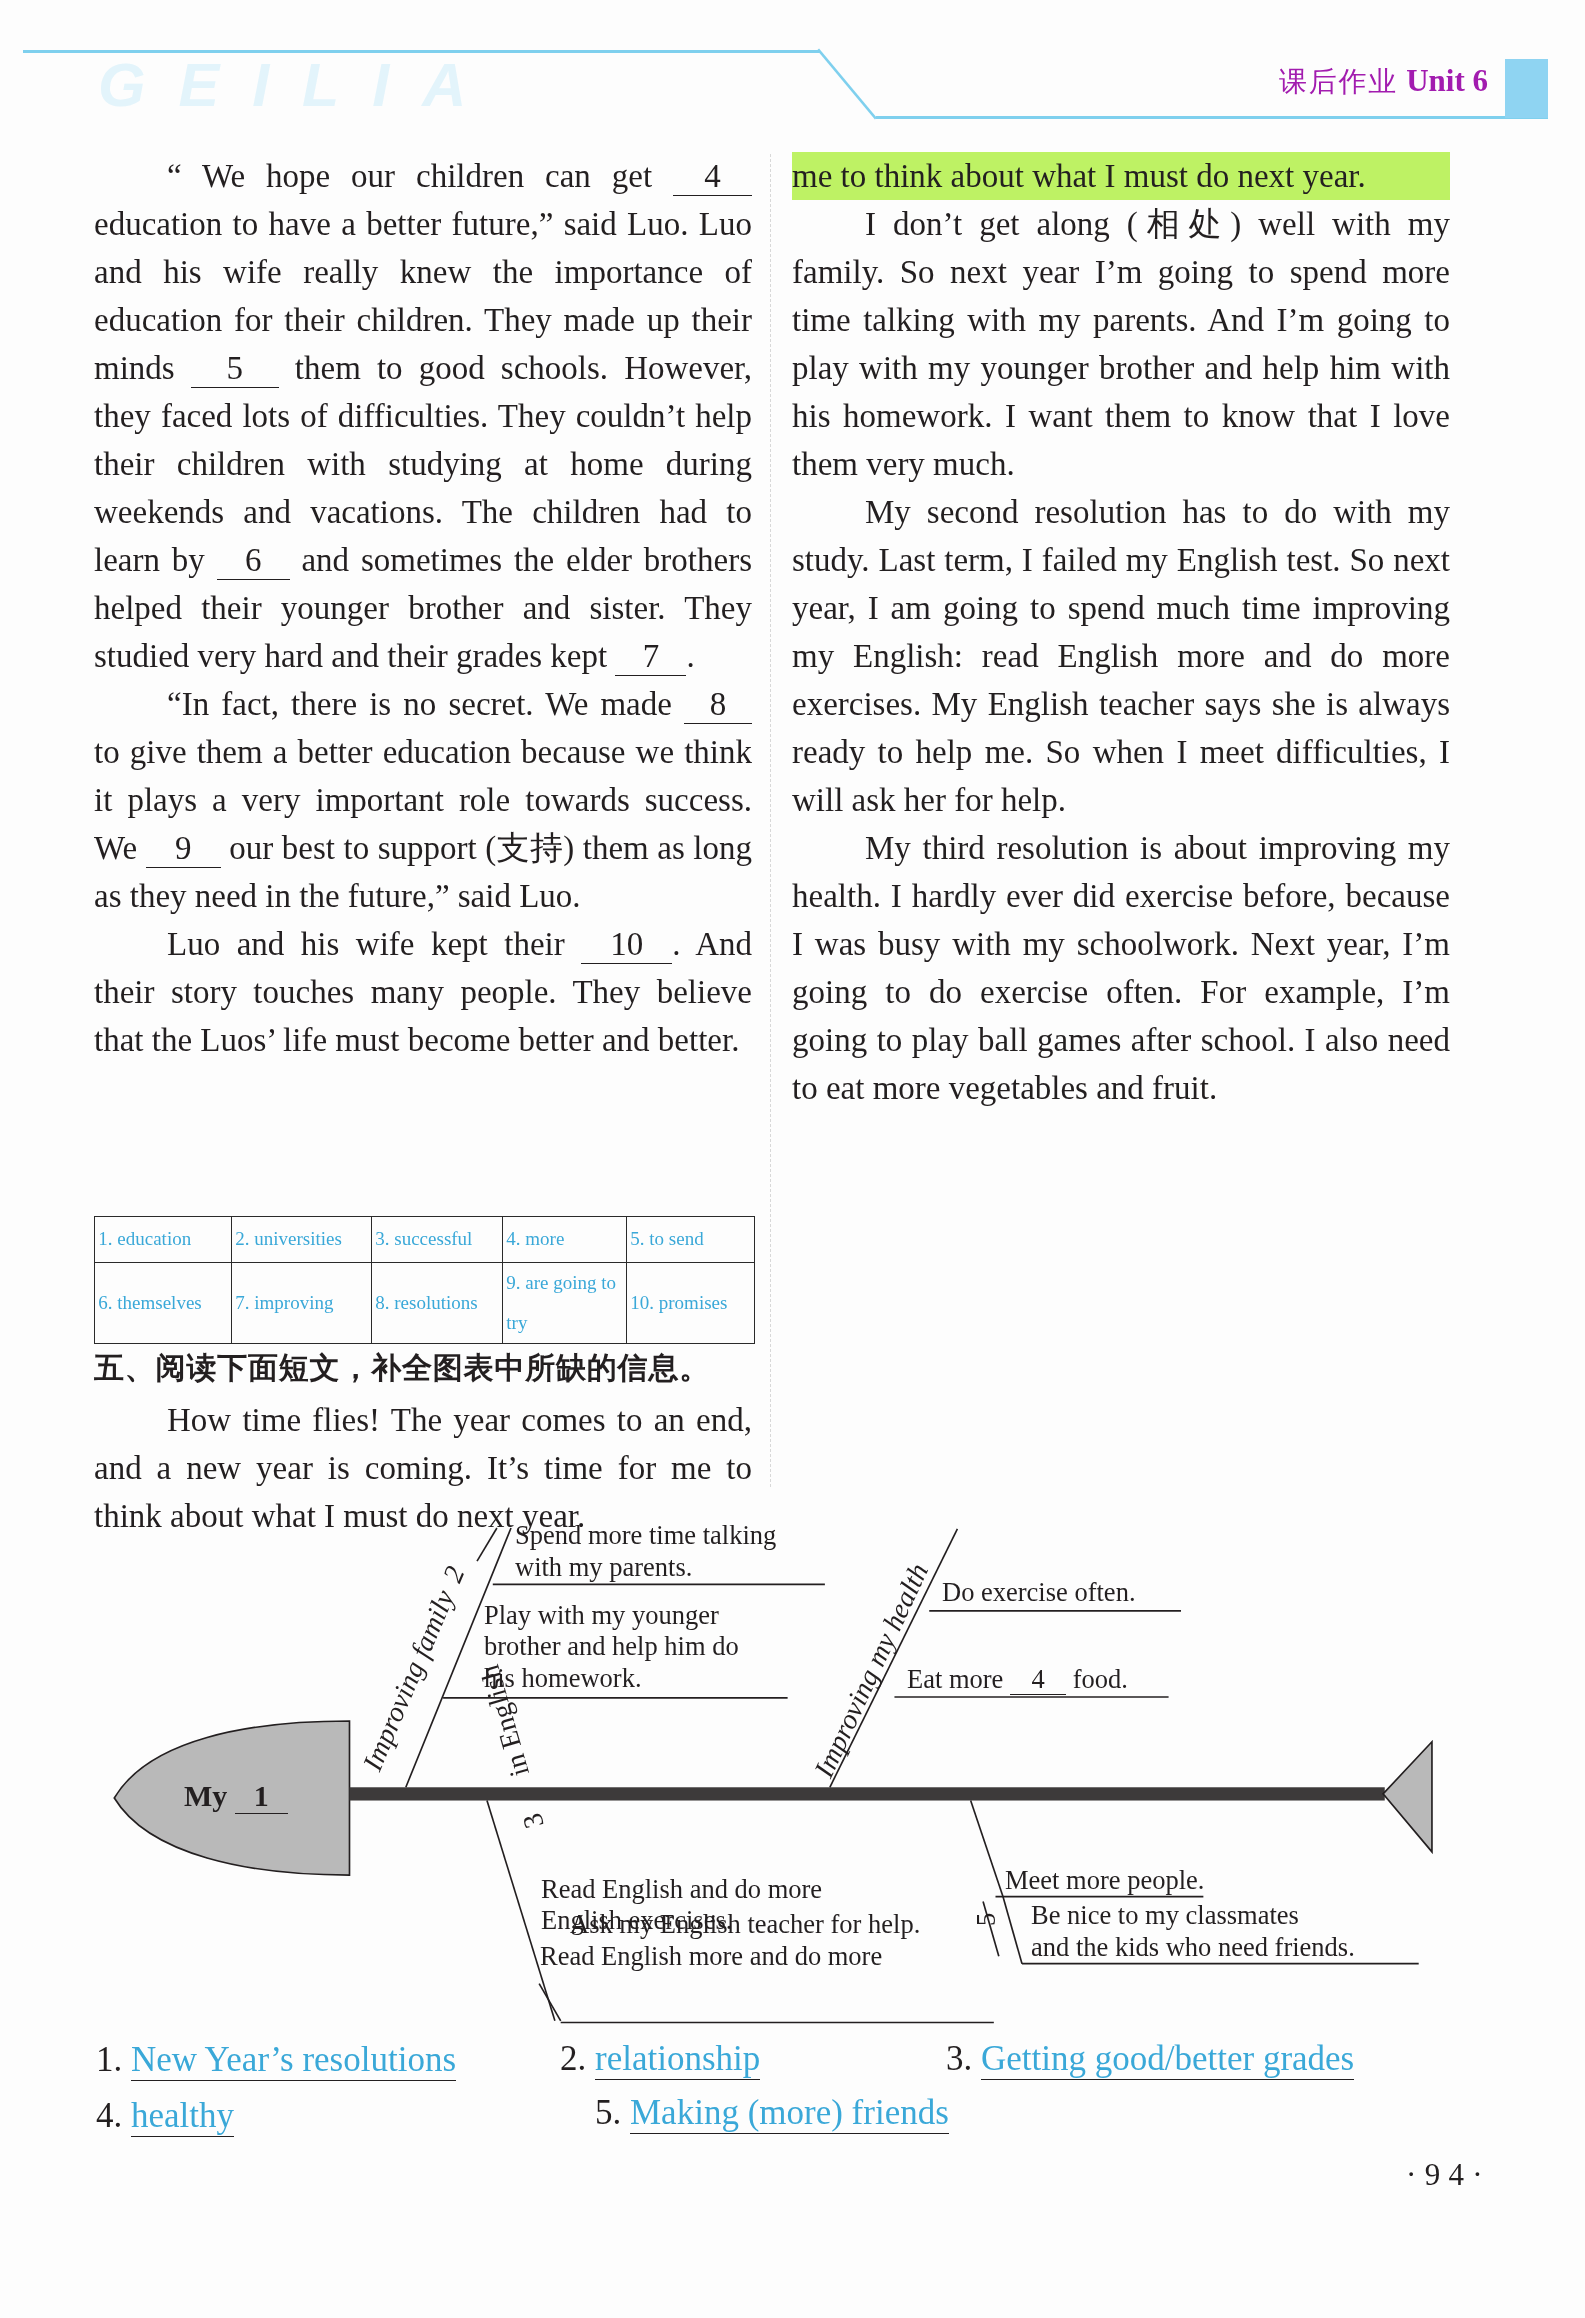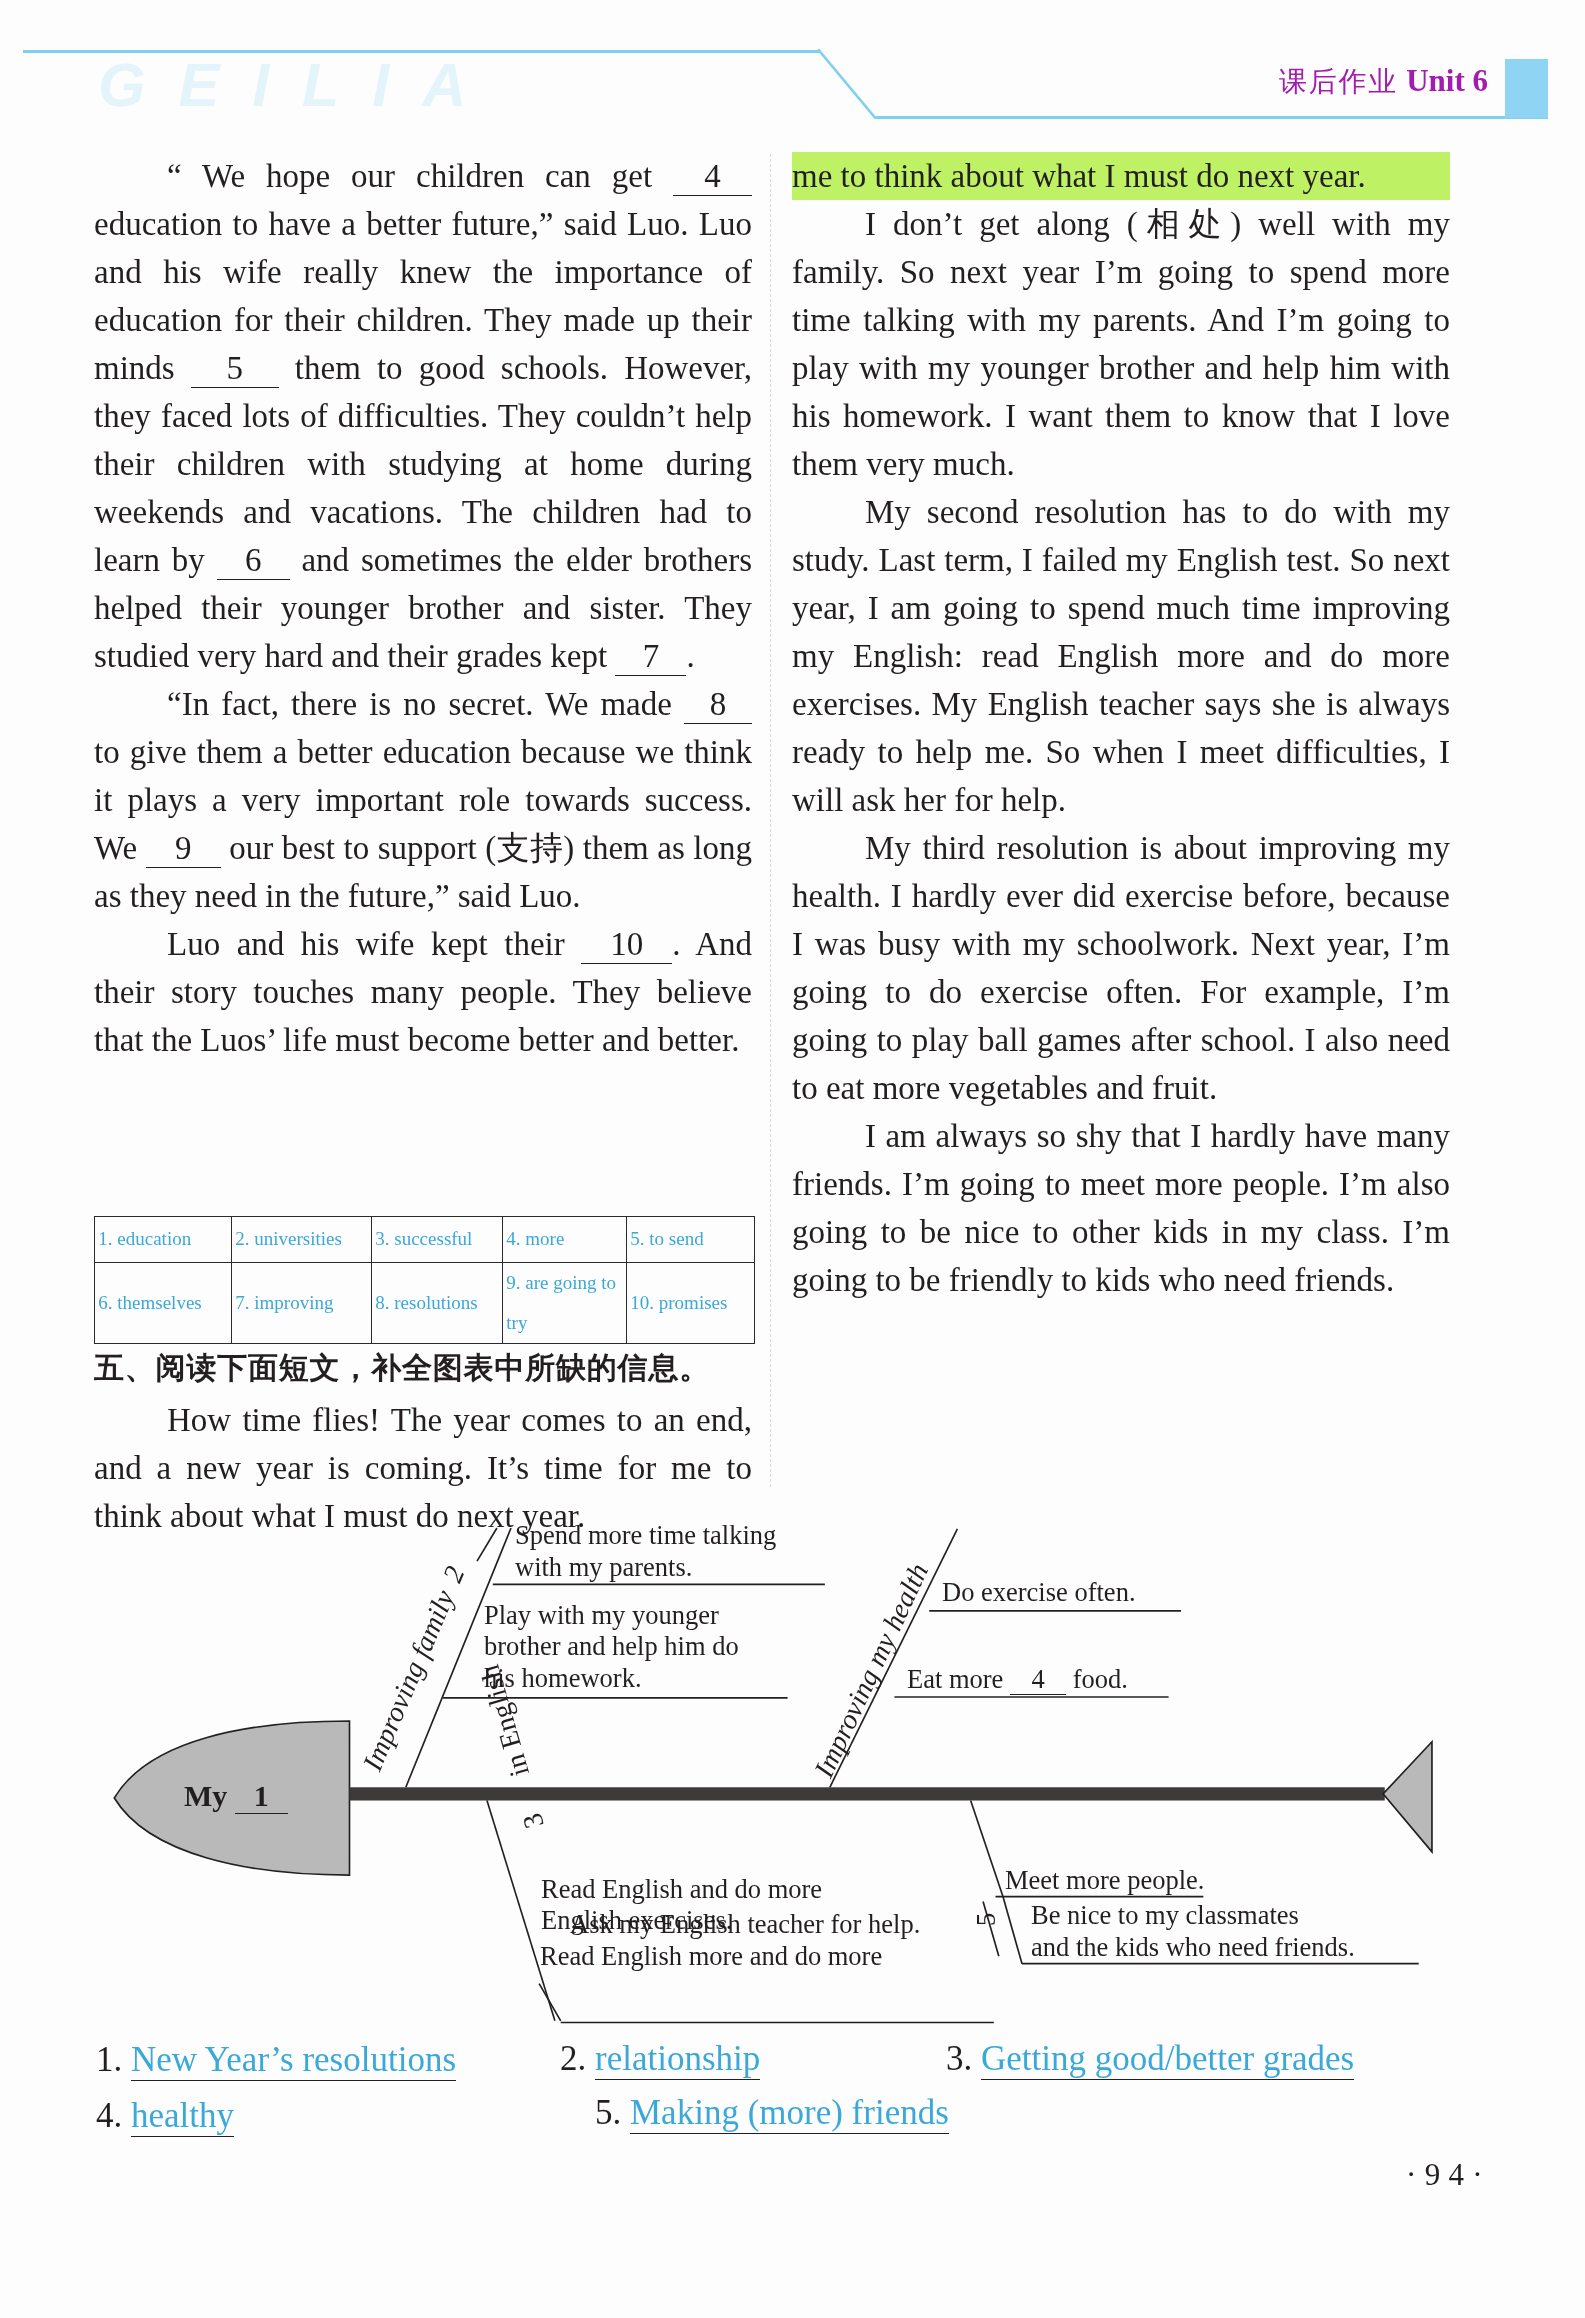--- a/index.html
+++ b/index.html
@@ -121,21 +121,20 @@
 
 <div class="col" style="left:94px;top:1396px;">
   <p class="ind">How time flies! The year comes to an end, and a new year is coming. It’s time for me to think about what I must do next year.</p>
 </div>
 
 <div class="col" style="left:792px;top:152px;width:658px;height:1341px;overflow:hidden;">
   <p style="height:48px;"></p>
   <p class="ind">I don’t get along (相处) well with my family. So next year I’m going to spend more time talking with my parents. And I’m going to play with my younger brother and help him with his homework. I want them to know that I love them very much.</p>
   <p class="ind">My second resolution has to do with my study. Last term, I failed my English test. So next year, I am going to spend much time improving my English: read English more and do more exercises. My English teacher says she is always ready to help me. So when I meet difficulties, I will ask her for help.</p>
   <p class="ind">My third resolution is about improving my health. I hardly ever did exercise before, because I was busy with my schoolwork. Next year, I’m going to do exercise often. For example, I’m going to play ball games after school. I also need to eat more vegetables and fruit.</p>
-  <p class="ind">I am always so shy that I hardly have many friends. I’m going to meet more people. I’m also going to be nice to other kids in my class. I’m going to be friendly to kids who need friends.</p>
 </div>
 <div class="abs" style="left:792px;top:152px;font-size:33px;line-height:48px;white-space:nowrap;background:#bef264;width:658px;">me to think about what I must do next year.</div>
 
 <div>
   <svg class="fish" viewBox="0 0 1915 2800">
 
     <path d="M422 2078 L422 2264 C300 2264 180 2240 138 2171 C180 2100 300 2078 422 2078 Z" fill="#b9b9b9" stroke="#231f20" stroke-width="2"></path>
 
     <rect x="422" y="2158" width="1250" height="16" fill="#3d3a3a"></rect>
 

